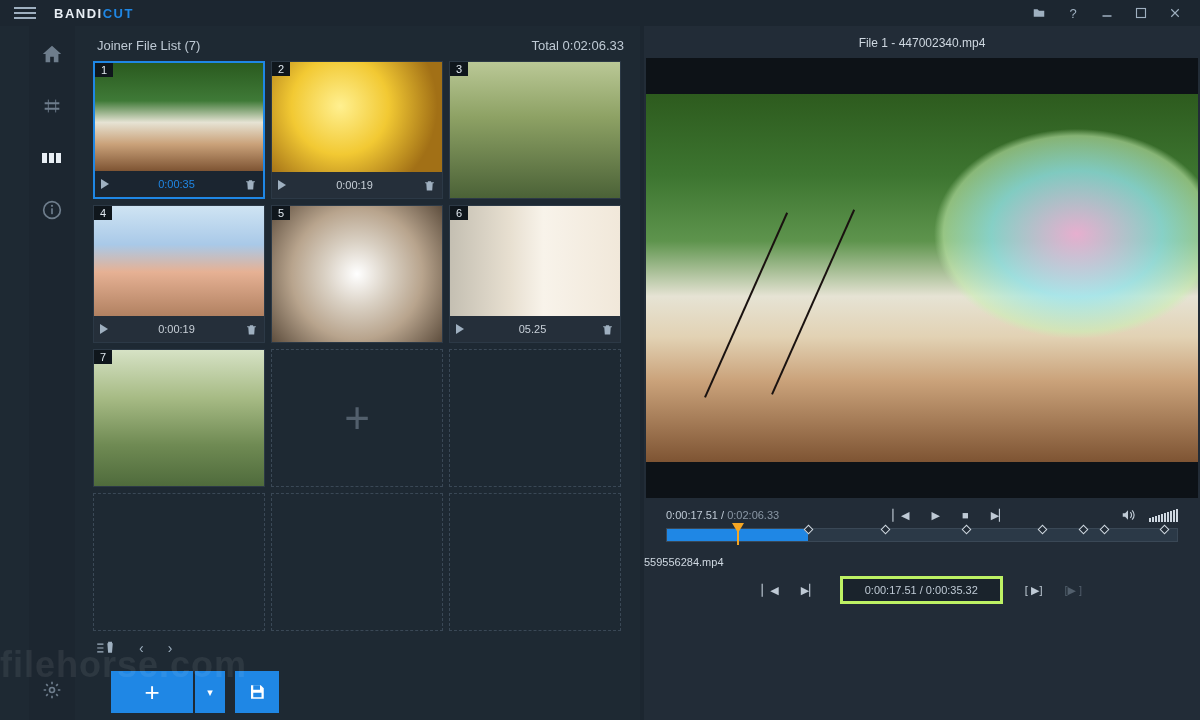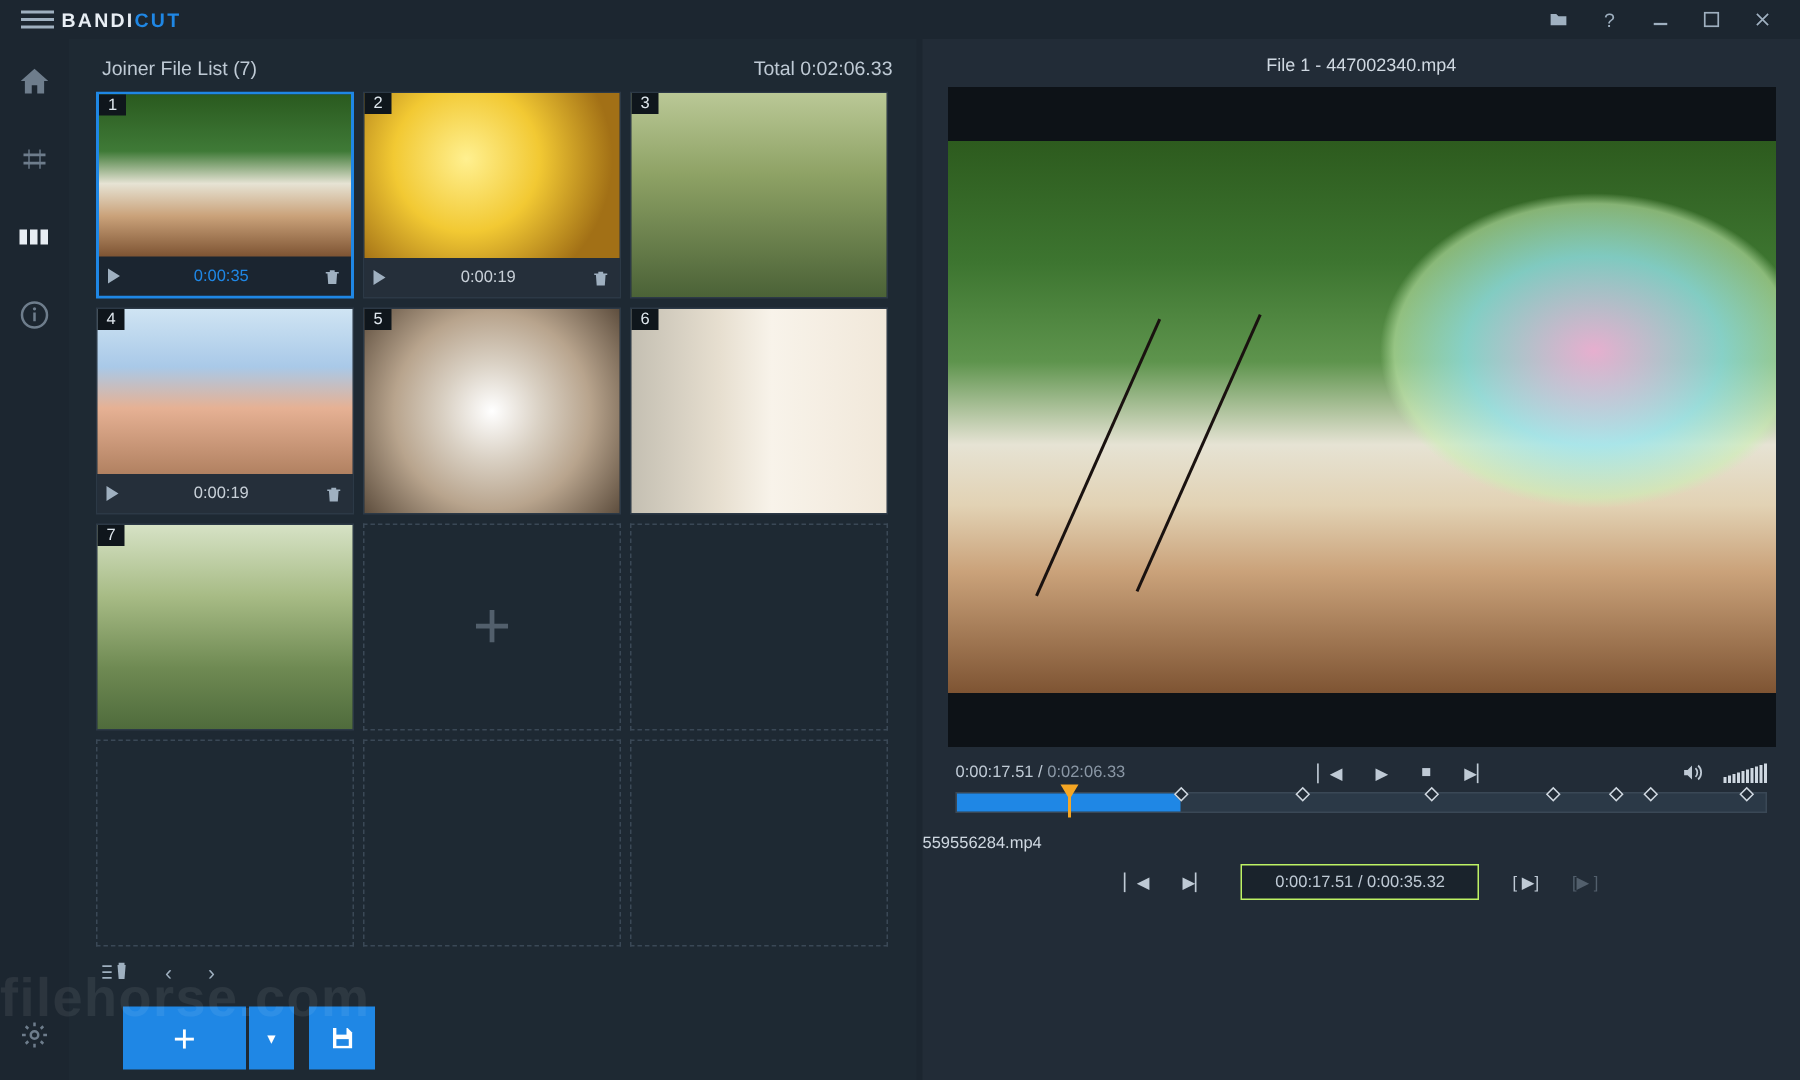--- a/index.html
+++ b/index.html
@@ -1,25 +1,25 @@
 <!DOCTYPE html>
 <html><head>
 <meta charset="utf-8">
 <style>
 *{margin:0;padding:0;box-sizing:border-box;font-family:"Segoe UI",Arial,sans-serif;}
 body{background:#1e2933;color:#c8d0d8;width:1200px;height:720px;overflow:hidden;position:relative;}
 .titlebar{height:26px;background:#1c2630;display:flex;align-items:center;padding:0 8px 0 14px;}
 .hamburger{width:22px;cursor:pointer;}
 .hamburger div{height:2px;background:#9fb0c0;margin:3px 0;}
-.logo{margin-left:5px;font-weight:600;letter-spacing:1.5px;font-size:13px;color:#e8eef4;}
+.logo{margin-left:18px;font-weight:600;letter-spacing:1.5px;font-size:13px;color:#e8eef4;}
 .logo .cut{color:#1f87e5;}
 .titlebar-spacer{flex:1;}
 .tbtn{width:34px;height:26px;display:flex;align-items:center;justify-content:center;color:#9fb0c0;font-size:13px;cursor:pointer;}
 .tbtn svg{width:12px;height:12px;}
-.app-body{display:flex;height:calc(100% - 26px);}
+.app-body{display:flex;height:calc(100% - 26px);padding-left:29px;}
 .sidebar{width:46px;background:#1c2630;display:flex;flex-direction:column;align-items:center;padding-top:14px;gap:24px;}
 .sidebar .nav-item{width:28px;height:28px;display:flex;align-items:center;justify-content:center;color:#6e7d8c;cursor:pointer;}
 .sidebar .nav-item.active{color:#e8eef4;}
 .sidebar .spacer{flex:1;}
 .left-panel{width:565px;display:flex;flex-direction:column;padding:10px 12px 0 18px;}
 .list-header{display:flex;justify-content:space-between;font-size:13px;color:#bfcad5;padding:2px 4px 8px 4px;}
 .grid-scroll{flex:1;overflow:hidden;position:relative;}
 .grid{display:grid;grid-template-columns:repeat(3,172px);grid-auto-rows:138px;gap:6px;}
 .cell{border:1px dashed #3a4856;position:relative;}
 .cell.empty{display:flex;align-items:center;justify-content:center;cursor:pointer;}
@@ -51,21 +51,21 @@
 .vol{display:flex;gap:1px;align-items:flex-end;}
 .vol span{width:2px;background:#cfd8e1;}
 .timeline-wrap{padding:0 22px;}
 .timeline{height:14px;background:#2b3947;position:relative;border:1px solid #3a4856;}
 .tl-filled{position:absolute;left:0;top:0;bottom:0;background:#1f87e5;}
 .tl-handle{position:absolute;top:-6px;width:0;border-left:6px solid transparent;border-right:6px solid transparent;border-top:10px solid #f5a623;transform:translateX(-6px);}
 .tl-stem{position:absolute;top:-4px;bottom:-4px;width:2px;background:#f5a623;transform:translateX(-1px);}
 .tl-tick{position:absolute;top:-3px;width:7px;height:7px;border:1px solid #cfd8e1;background:#222c37;transform:translateX(-3px) rotate(45deg);}
 .tl-name{font-size:11px;padding:14px 0 6px;color:#cfd8e1;}
 .seg-controls{display:flex;align-items:center;justify-content:center;gap:22px;font-size:11px;color:#bfcad5;padding:2px 0 8px;}
-.seg-time{background:#1a232c;border:1px solid #bef264;padding:5px 22px;}
+.seg-time{background:#1a232c;border:3px solid #bef264;padding:5px 22px;}
 .right-footer{flex:1;}
 .start-row{height:56px;display:flex;align-items:center;justify-content:flex-end;padding:0 18px;}
 .start-btn{width:130px;height:42px;background:#1f87e5;color:#fff;font-size:15px;font-weight:600;display:flex;align-items:center;justify-content:center;cursor:pointer;}
 .wm{position:absolute;left:0;bottom:34px;font-size:36px;font-weight:700;color:rgba(255,255,255,.07);letter-spacing:1px;}
 .sep{width:4px;background:#1c2630;}
 
 .th{width:100%;height:100%;}
 .th1{background:linear-gradient(180deg,#2a5a1f 0%,#3f7a37 35%,#e6e3d4 55%,#caa27a 75%,#7e5433 100%);}
 .th2{background:radial-gradient(circle at 40% 40%,#fff090 0%,#f2c933 40%,#a27016 80%);}
 .th3{background:linear-gradient(180deg,#bac896 0%,#8ea265 40%,#4b6237 100%);}
@@ -211,20 +211,29 @@
           <div class="clip">
             <div class="thumb">
               <div class="th th5"></div>
               <div class="badge">5</div>
             </div>
           </div>
           <div class="clip">
             <div class="thumb">
               <div class="th th6"></div>
               <div class="badge">6</div>
+            </div>
+            <div class="clip-bar">
+              <div class="play-icon"></div>
+              <div class="dur">05.25</div>
+              <div>
+                <svg class="trash-icon" viewBox="0 0 24 24">
+                  <path fill="#9fb0c0" d="M6 7h12l-1 14H7z M9 4h6v3H9z M4 6h16v2H4z"></path>
+                </svg>
+              </div>
             </div>
           </div>
           <div class="clip">
             <div class="thumb">
               <div class="th th7"></div>
               <div class="badge">7</div>
             </div>
           </div>
           <div class="cell empty plus">+</div>
           <div class="cell empty"></div>

